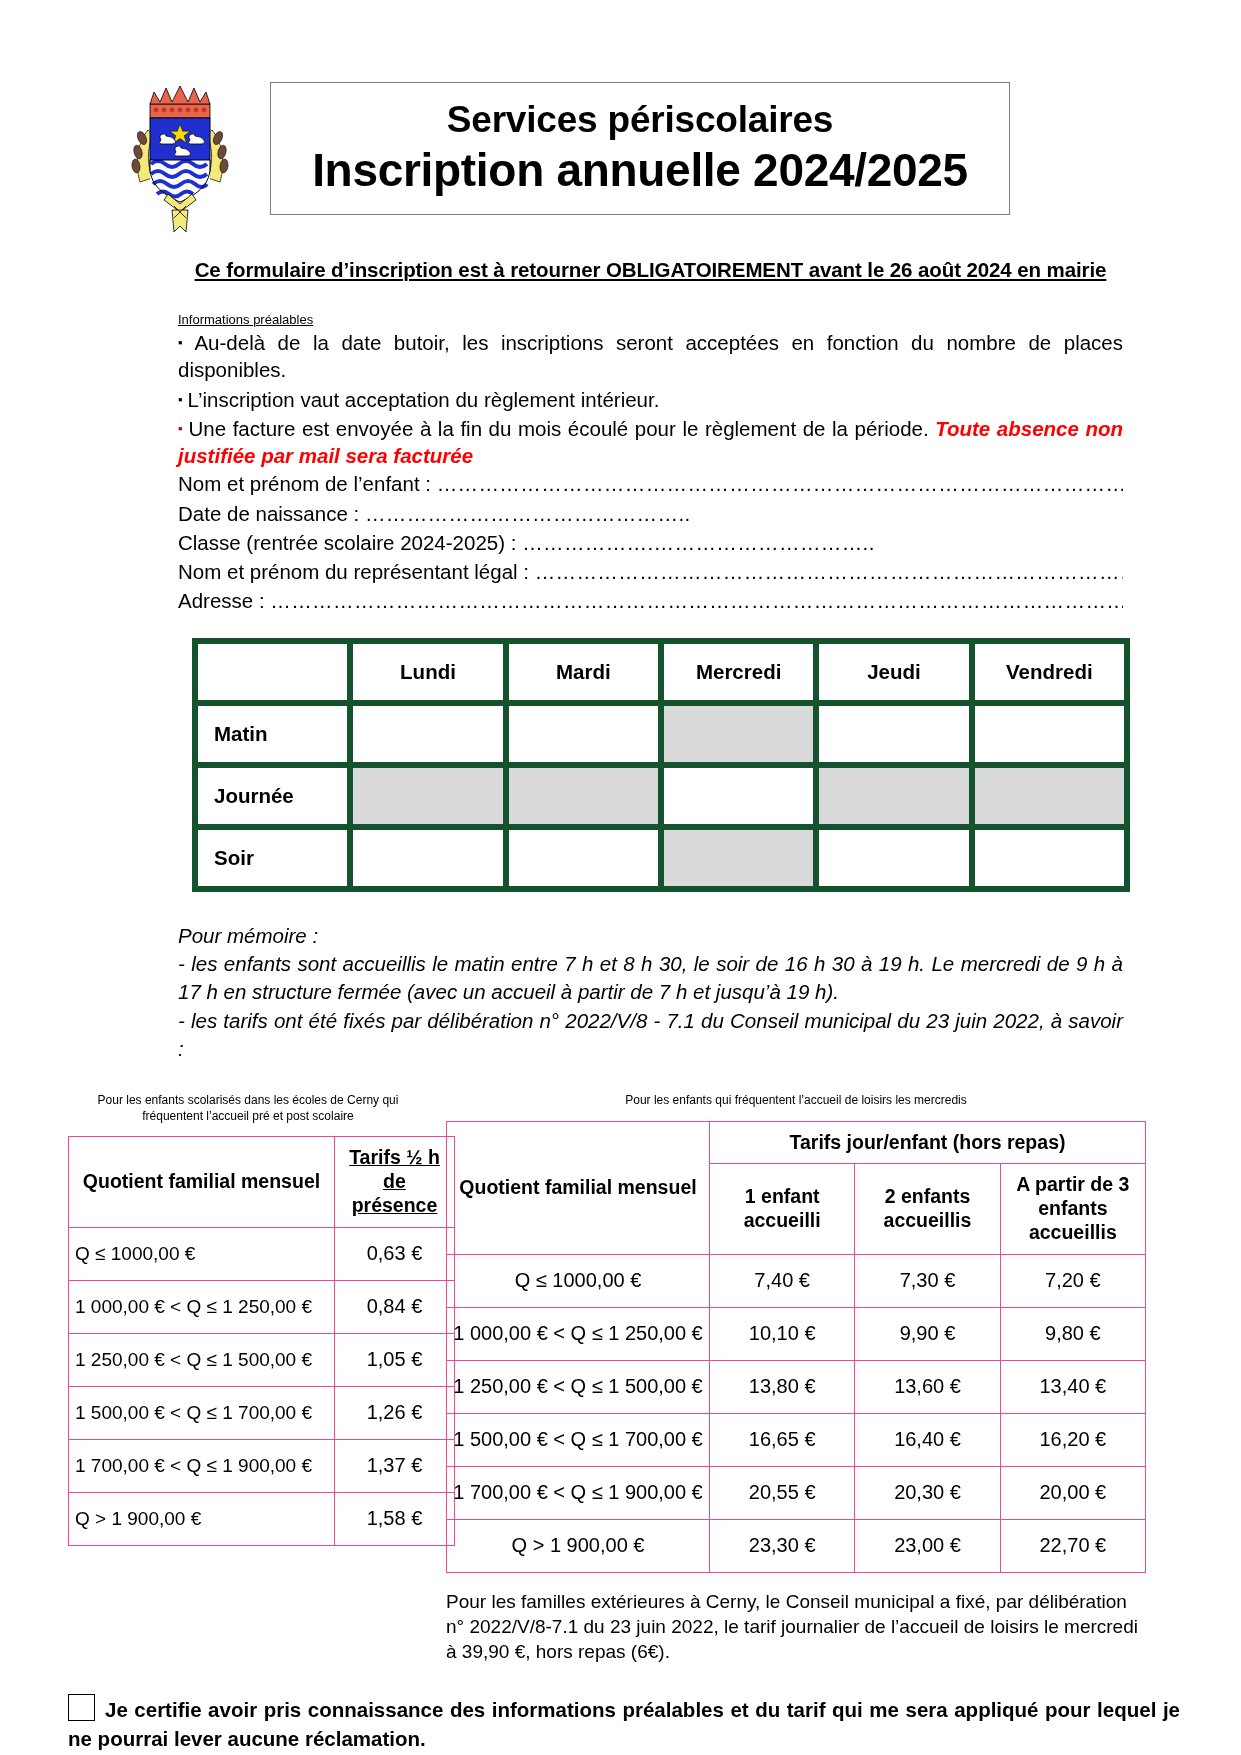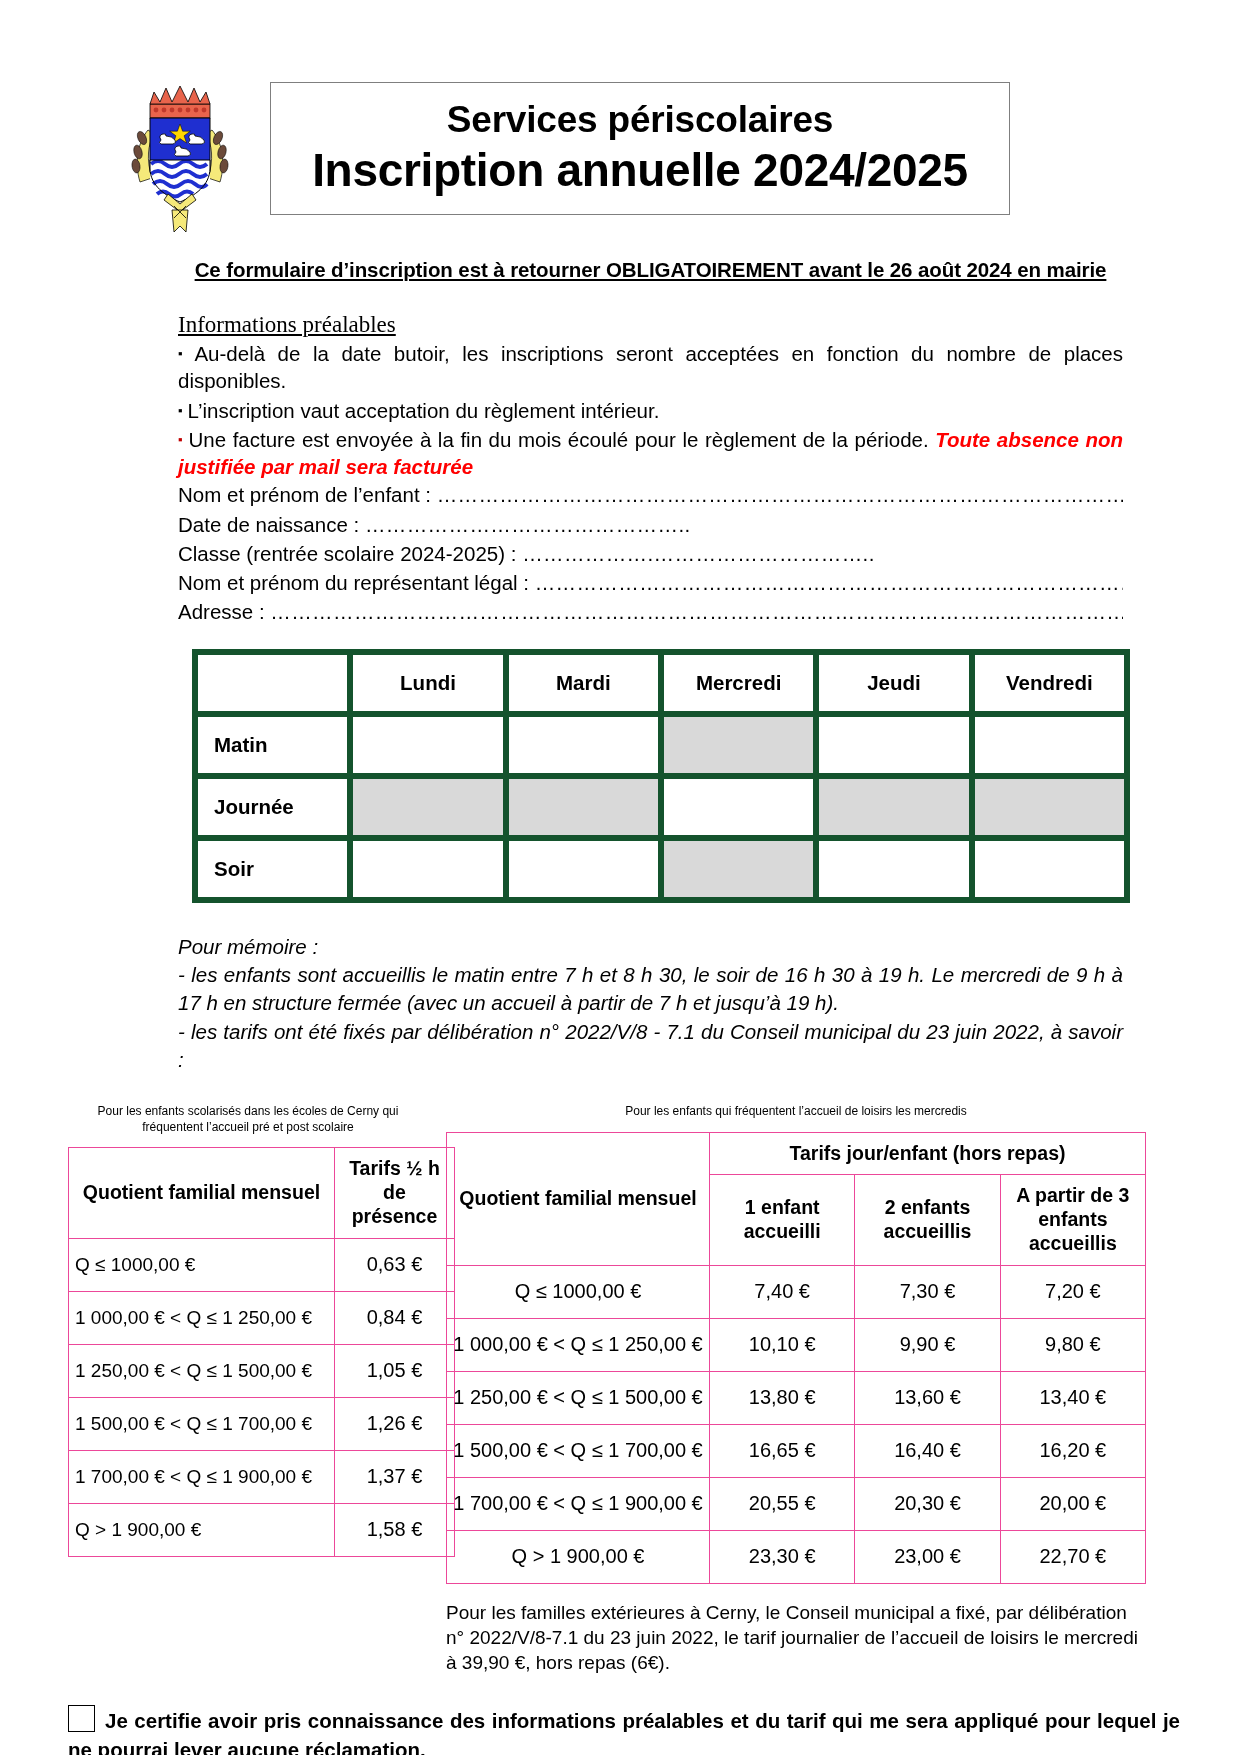--- a/index.html
+++ b/index.html
@@ -74,24 +74,23 @@
   }
   .subtitle {
     text-align: center;
     font-weight: bold;
     font-size: 20.5px;
     text-decoration: underline;
     margin-top: 26px;
     letter-spacing: -0.1px;
   }
   .section-label {
-    font-size: 23px;
+    font-size: 13px;
     text-decoration: underline;
     margin-top: 30px;
-    font-family: Liberation Serif, serif;
   }
   .bullet-line {
     font-size: 20.5px;
     line-height: 1.33;
     text-align: justify;
     margin-top: 2px;
     position: relative;
   }
   .bullet-sq {
     font-size: 13px;
@@ -184,21 +183,21 @@
   table.tar th {
     font-weight: bold;
     text-align: center;
     line-height: 1.22;
     font-size: 19.5px;
   }
   .lefttab { margin-top: 12px; }
   .lefttab td.qf { text-align: left; font-size: 19px; white-space: nowrap; }
   .lefttab td.pr { text-align: center; }
   .lefttab th.c1 { width: 253px; }
-  .lefttab th.c2 { width: 107px; }
+  .lefttab th.c2 { width: 107px; text-decoration: underline; }
   .lefttab td { height: 34px; }
 
   .righttab { margin-top: 12px; }
   .righttab td { height: 34px; text-align: center; font-size: 19.5px; white-space: nowrap; }
   .righttab td.qf { text-align: center; }
   .righttab th { vertical-align: middle; }
   .righttab th.qfh { width: 250px; }
   .righttab th.ch { width: 113px; }
 
   .note {

